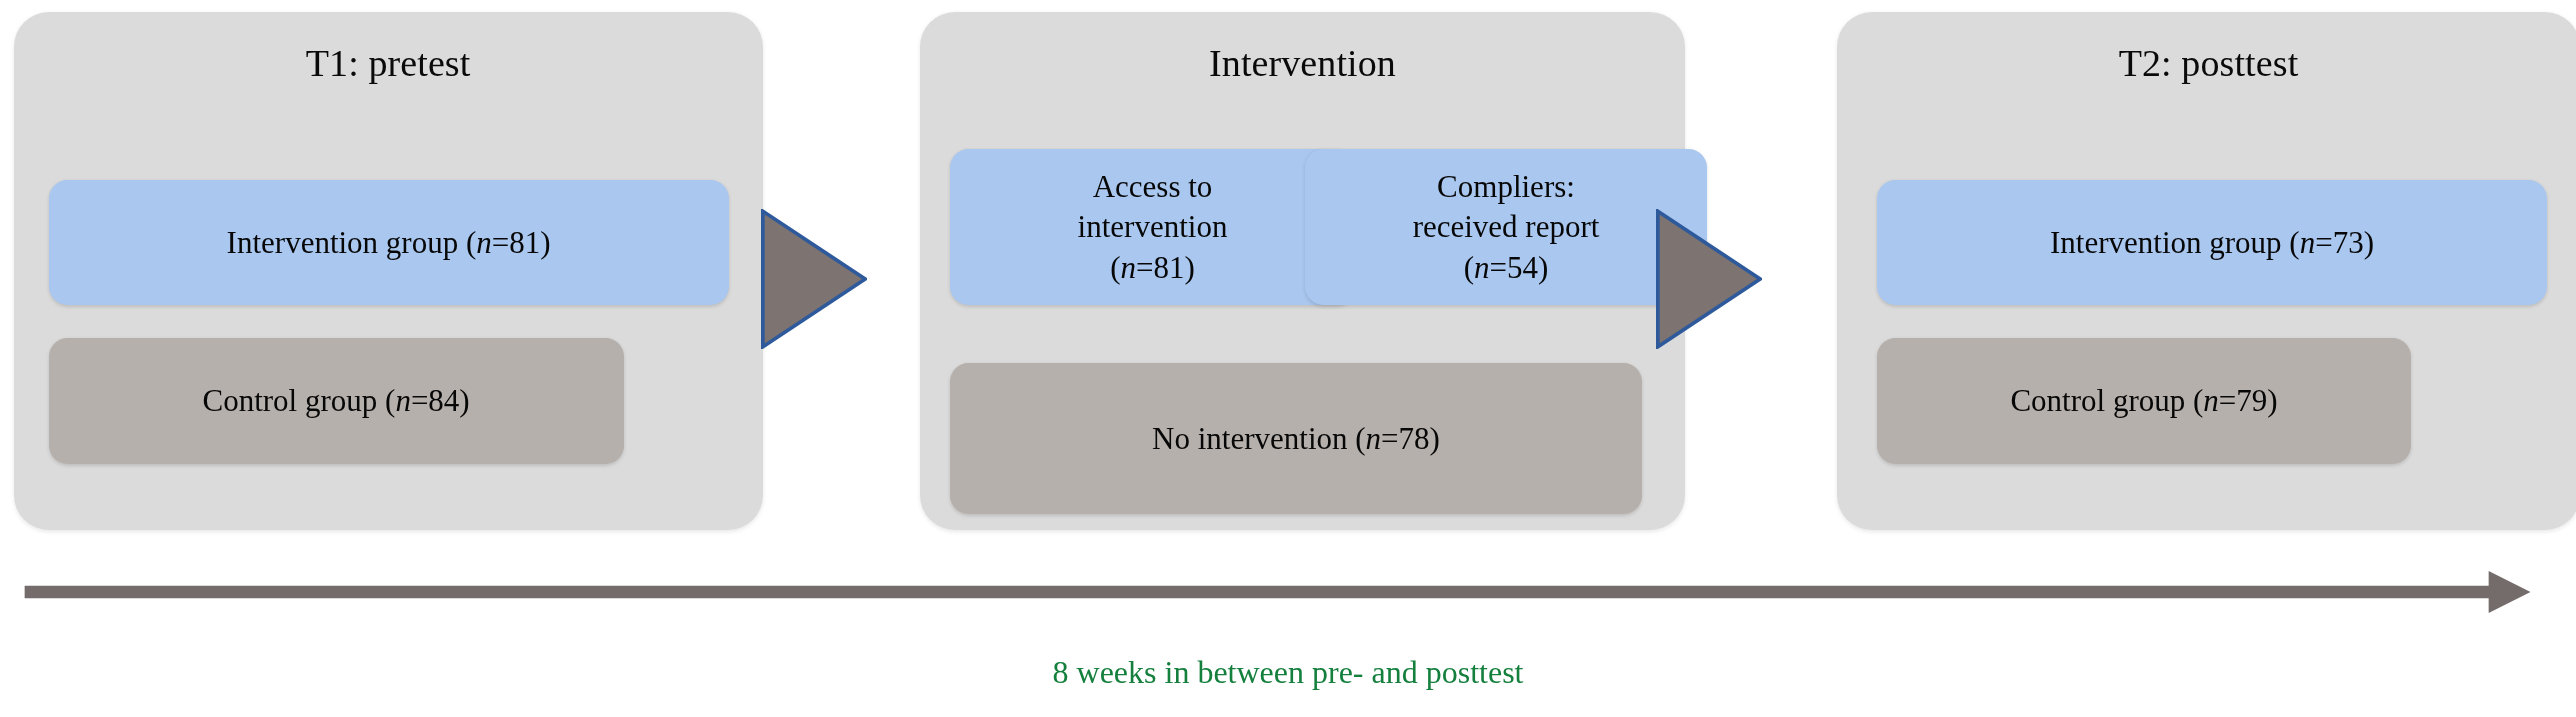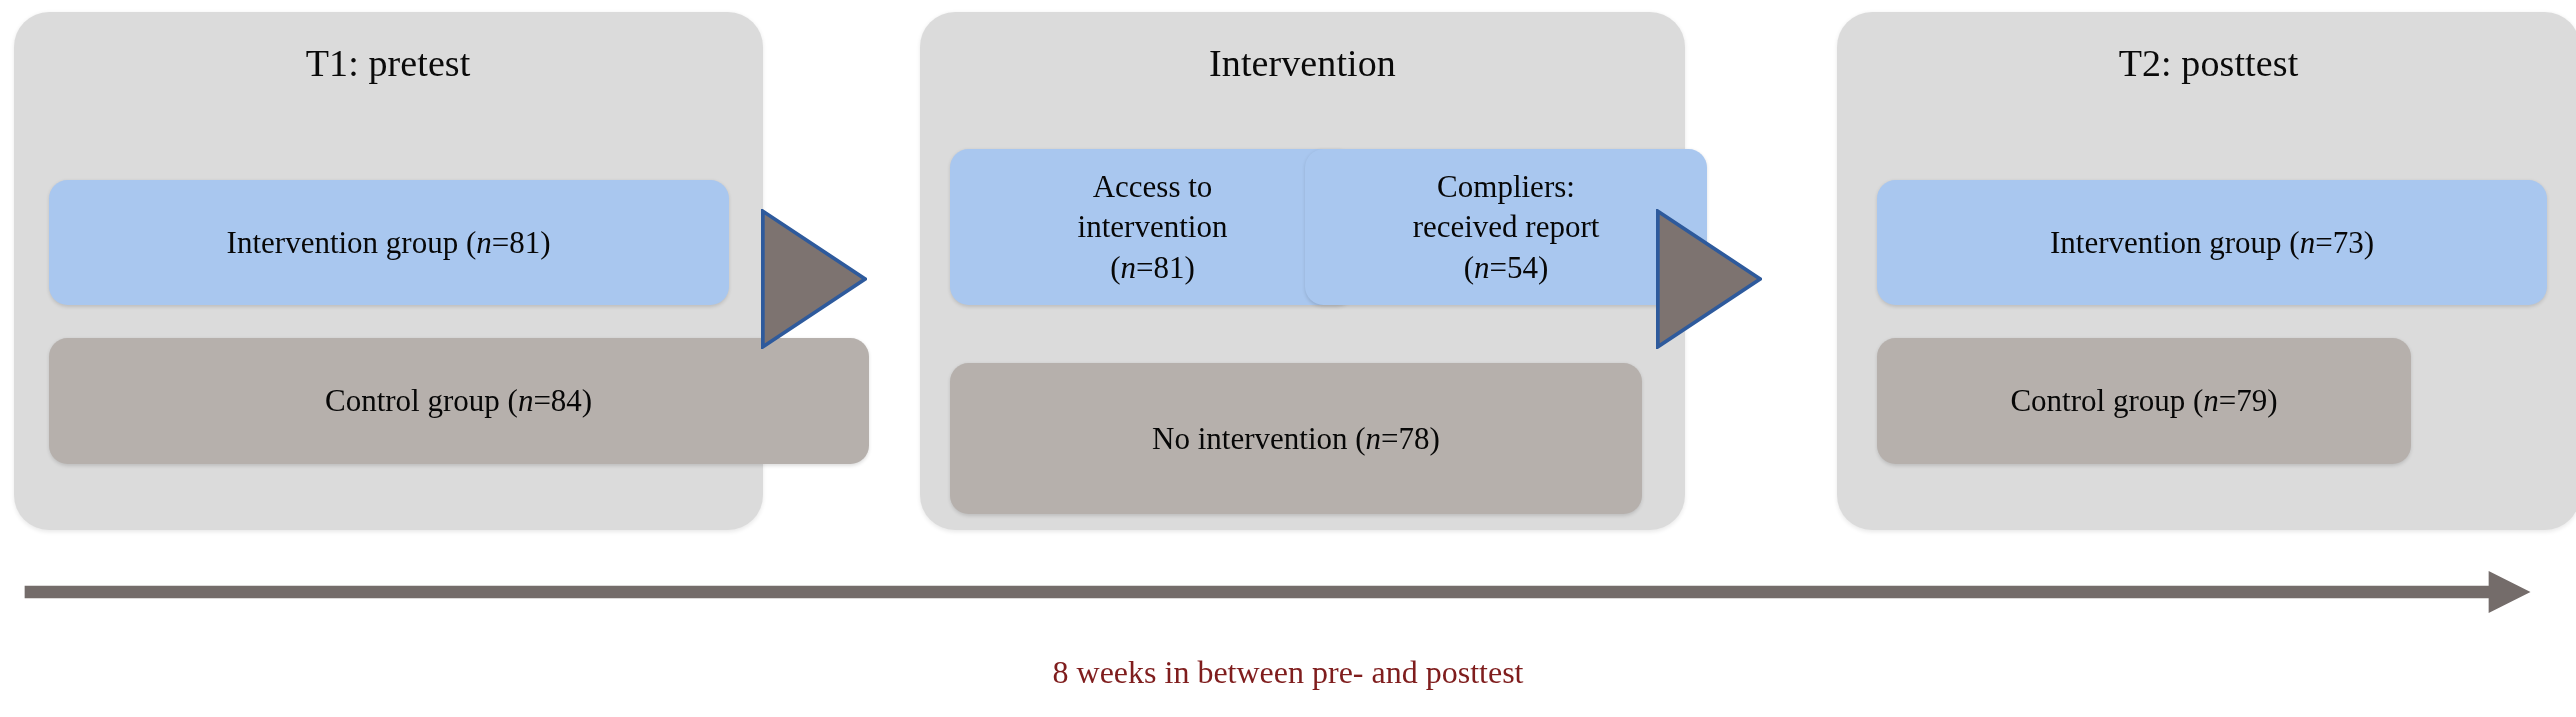--- a/index.html
+++ b/index.html
@@ -54,36 +54,36 @@
   
   .timeline{position:absolute;}
   .timeline svg{display:block;}
 
   .caption{
     position:absolute;
     left:0;right:0;
     text-align:center;
     font-size:32px;
     line-height:1;
-    color:#7f1d1d;
+    color:#15803d;
   }
 </style>
 </head>
 <body>
 
 <div id="canvas">
 
   <div class="panel" style="left:13.6px;top:12.4px;width:749px;height:518px;">
     <div class="panel-title" style="top:32px;">T1: pretest</div>
 
     <div class="gbox blue" style="left:35px;top:168px;width:680px;height:125px;">
       <span class="txt"><span>Intervention group (</span><i class="nv">n</i><span>=81)</span></span>
     </div>
 
-    <div class="gbox gray" style="left:35px;top:326px;width:820px;height:126px;">
+    <div class="gbox gray" style="left:35px;top:326px;width:575px;height:126px;">
       <span class="txt"><span>Control group (</span><i class="nv">n</i><span>=84)</span></span>
     </div>
   </div>
 
   <div class="connector" style="left:761px;top:209px;width:106px;height:140px;">
     <svg width="106" height="140" viewBox="0 0 172 226">
       <polygon points="3,3 169,113 3,223" fill="#7d7370" stroke="#2e5a9c" stroke-width="6" stroke-linejoin="miter"></polygon>
     </svg>
   </div>
 

